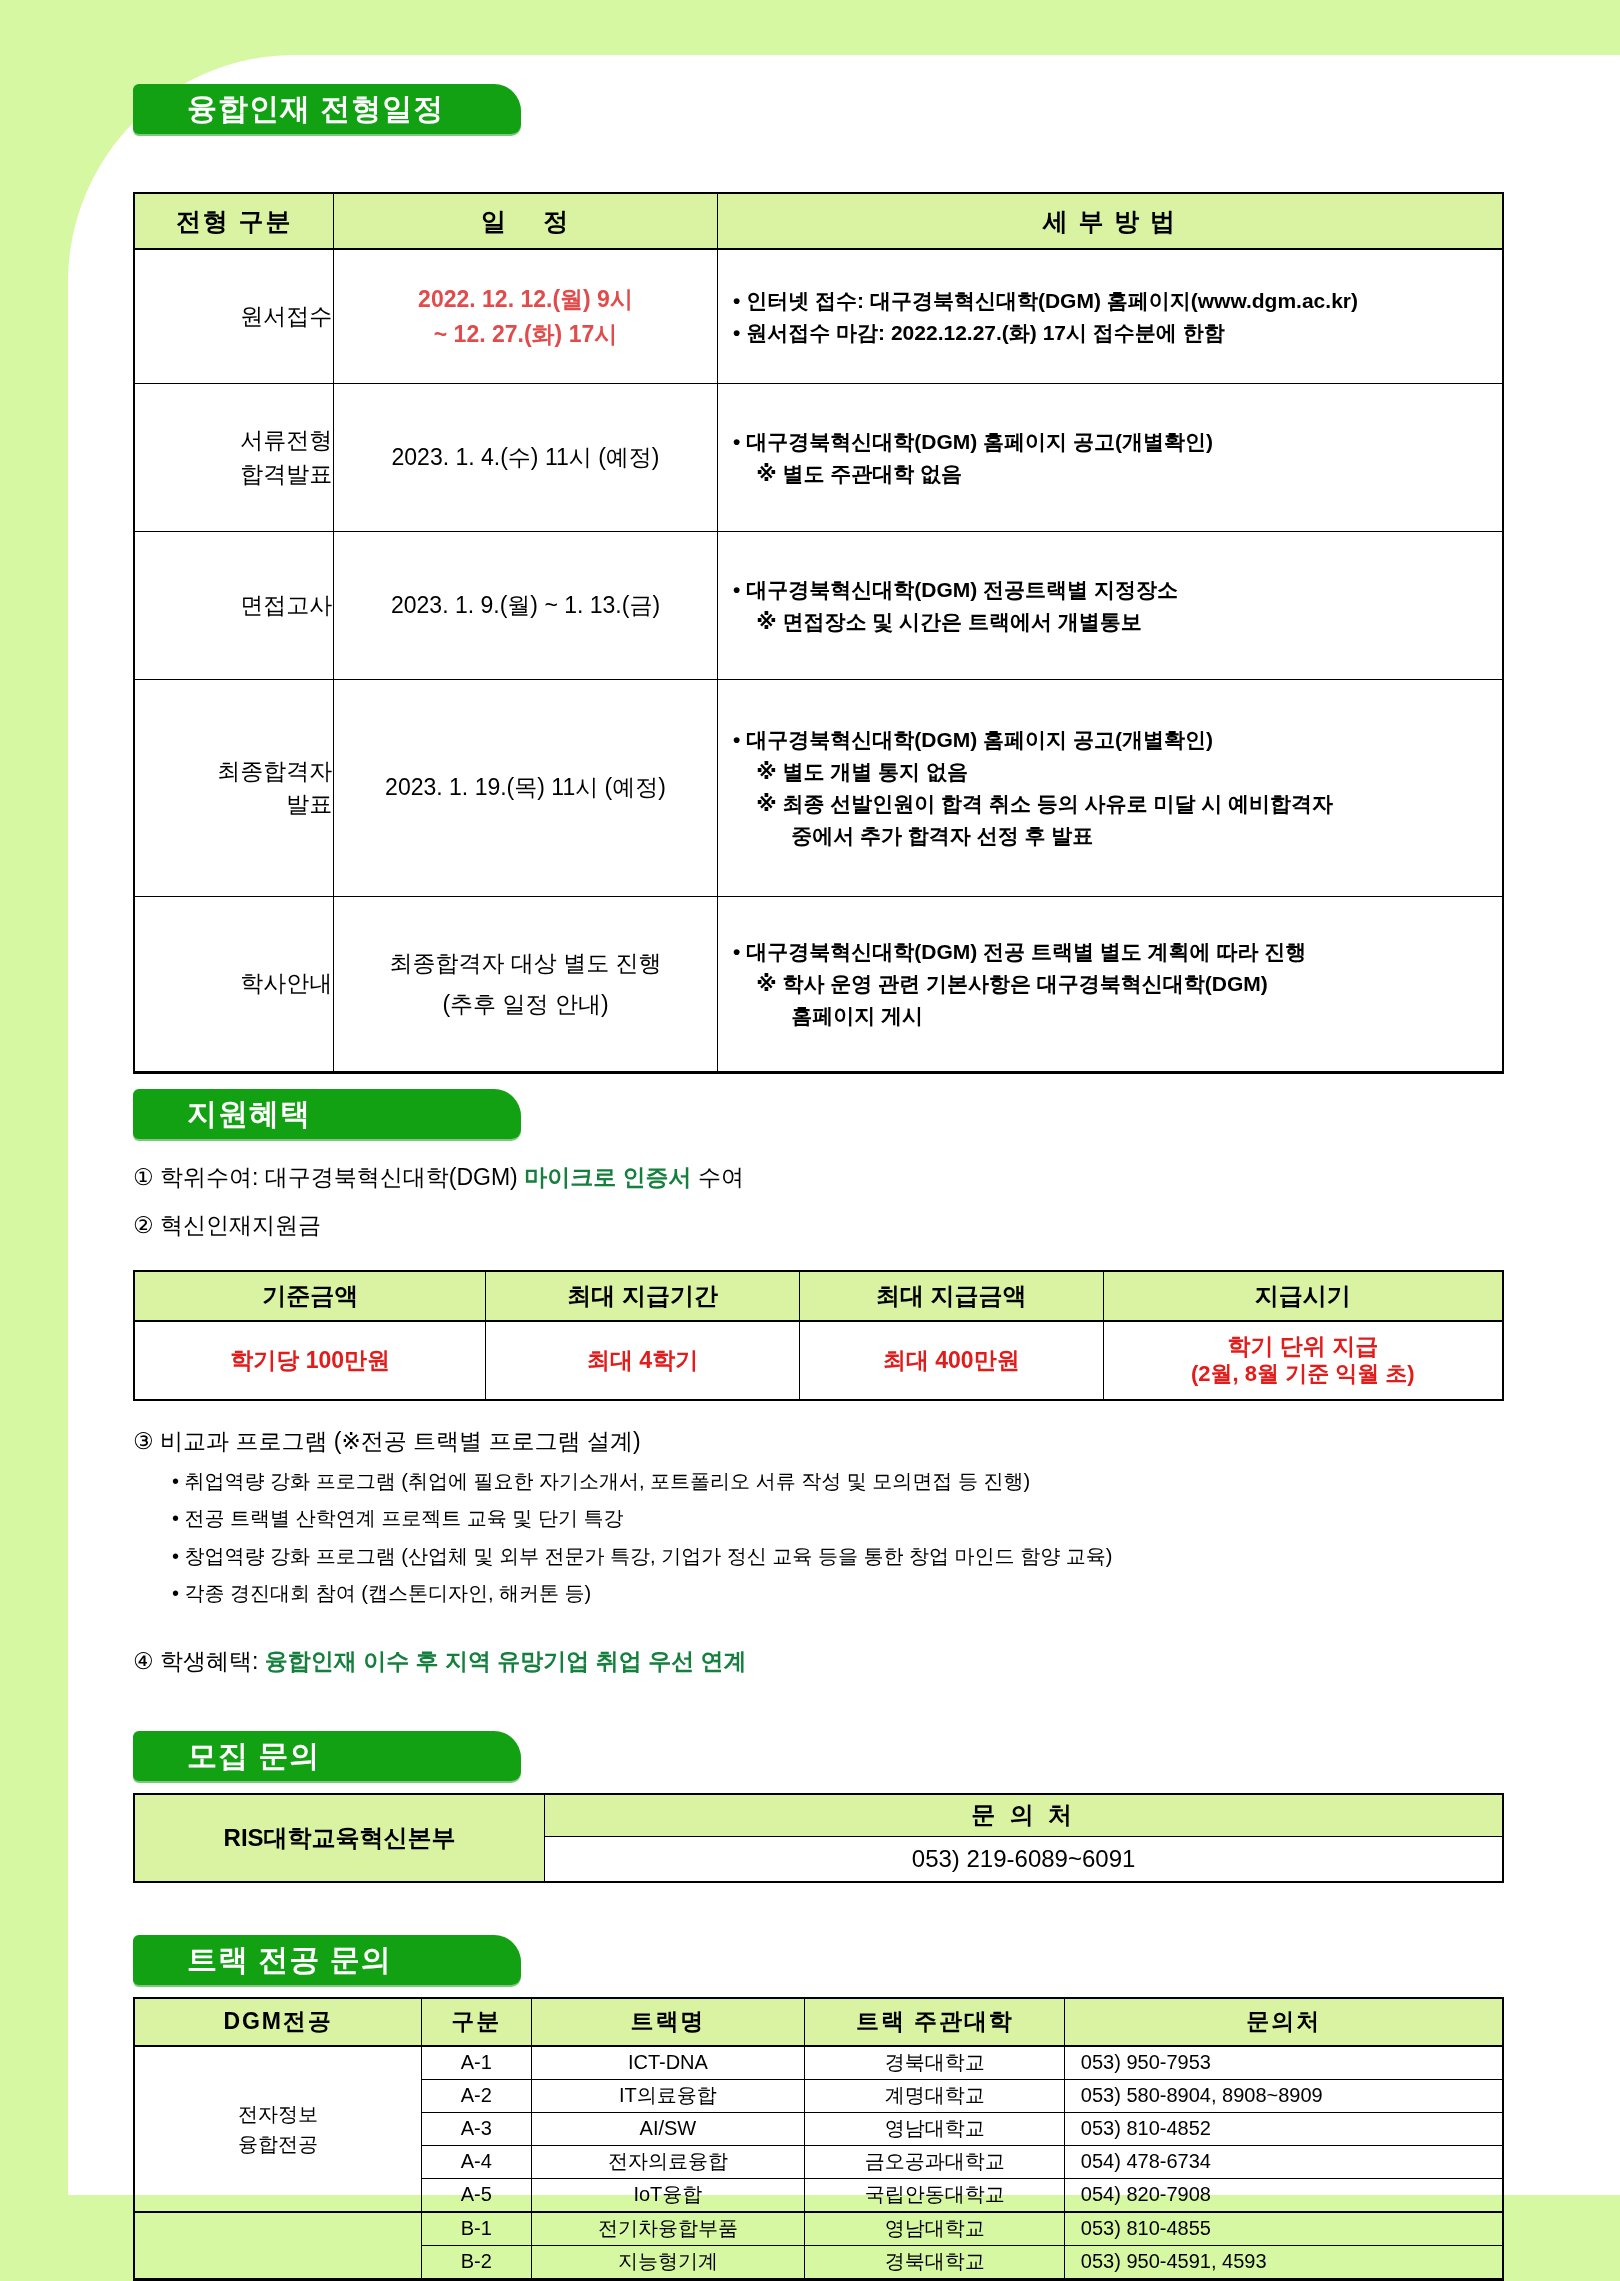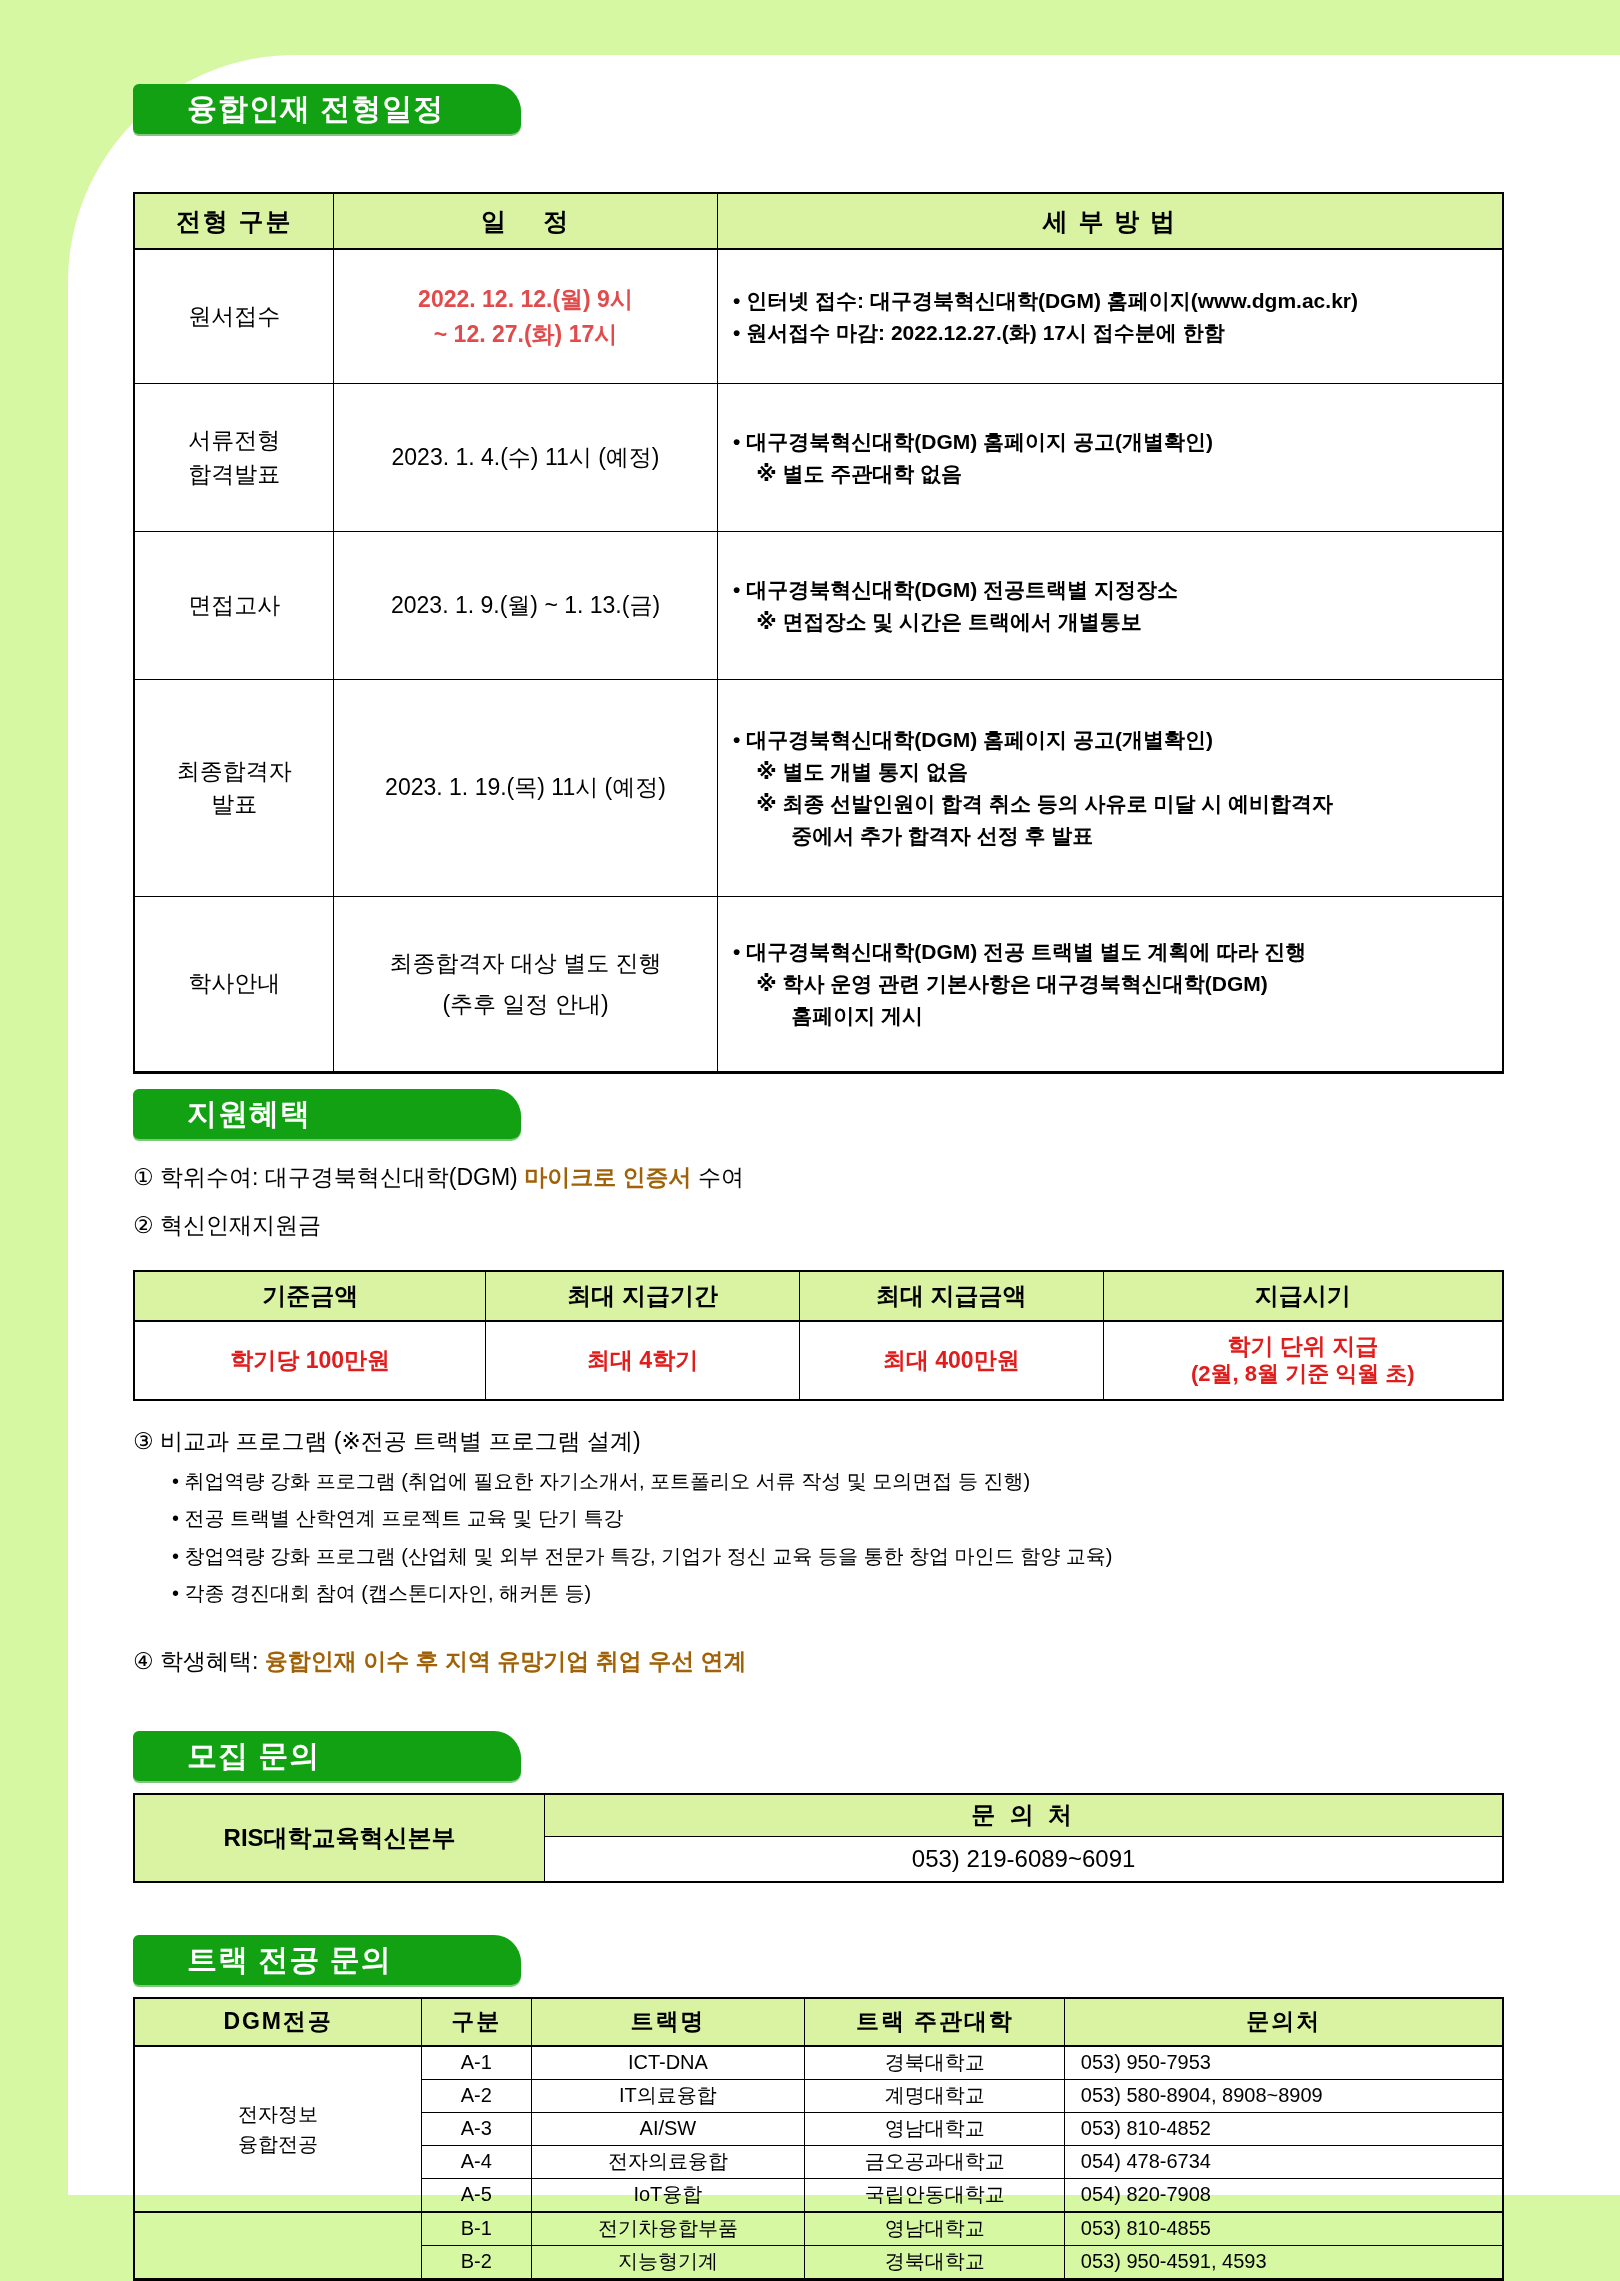--- a/index.html
+++ b/index.html
@@ -28,36 +28,36 @@
 
   table{width:100%;border-collapse:collapse;table-layout:fixed;border-radius:8px;}
   th,td{border:1.9px solid #000;}
   th{background:#daf3a2;font-weight:bold;}
 
   
   .t1{margin-top:58px;border:2.9px solid #000;border-bottom-width:3.9px;}
   .t1 th{height:52px;font-size:25px;letter-spacing:1.9px;white-space:pre;border-bottom-width:2.9px;}
   .t1 col.c1{width:14.6%}.t1 col.c2{width:28%}.t1 col.c3{width:57.4%}
   .t1 td{vertical-align:middle;}
-  .t1 td.cat{font-size:23px;text-align:center;line-height:1.45;}
+  .t1 td.cat{font-size:23px;text-align:right;line-height:1.45;}
   .t1 td.sch{font-size:23px;text-align:center;line-height:1.8;}
   .t1 td.sch.red{color:#e24b4b;font-weight:bold;line-height:1.5;}
   .t1 td.det{font-size:21px;line-height:1.52;padding:13.5px 7.7px 13.5px 13.5px;font-weight:bold;}
   .t1 tr:nth-child(1) td{height:106px}
   .t1 tr:nth-child(2) td{height:120px}
   .t1 tr:nth-child(3) td{height:120px}
   .t1 tr:nth-child(4) td{height:189px}
   .t1 tr:nth-child(5) td{height:147px}
   .dl.lv0{padding-left:1.9px;}
   .dl.lv1{padding-left:25px;}
   .dl.lv2{padding-left:60px;}
 
   
   .bline{font-size:23px;line-height:1.35;}
-  .bline .g{color:#a16207;font-weight:bold;}
+  .bline .g{color:#15803d;font-weight:bold;}
   .bsub{font-size:20px;line-height:1.35;padding-left:39px;margin-top:10.6px;}
 
   
   .t2{margin-top:29px;border:2.9px solid #000;border-bottom-width:2.9px;}
   .t2 th{height:46px;font-size:24px;border-bottom-width:2.9px;}
   .t2 td{height:75px;text-align:center;vertical-align:middle;
          color:#e21b1b;font-weight:bold;font-size:23px;line-height:1.2;}
   .t2 col.c1{width:25.7%}.t2 col.c2{width:22.9%}.t2 col.c3{width:22.2%}.t2 col.c4{width:29.2%}
   .t2 td .l2{font-size:22px;}
 

